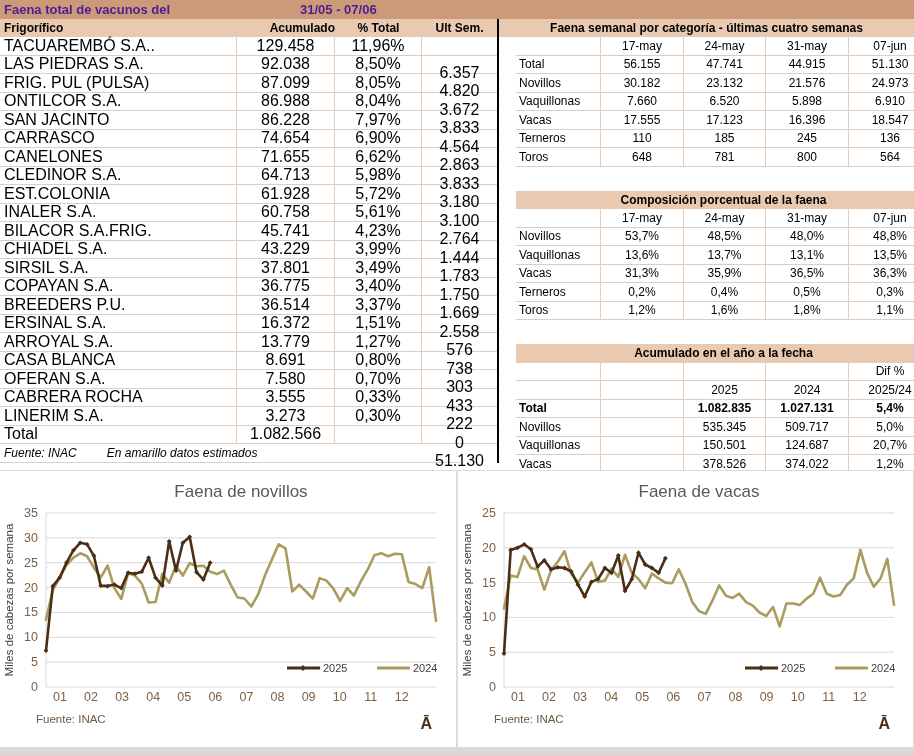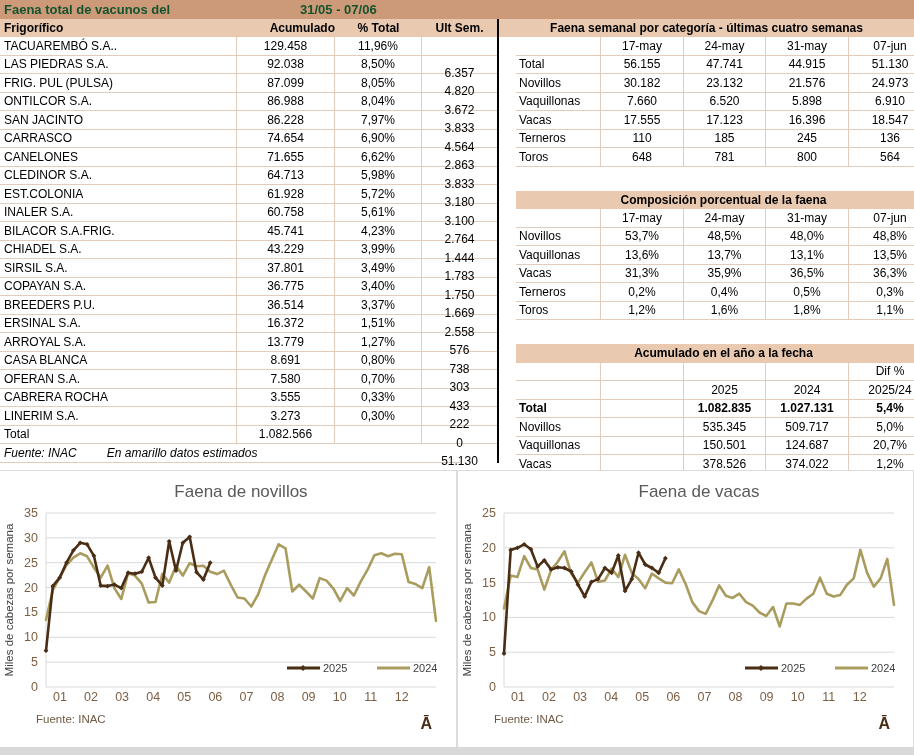--- a/index.html
+++ b/index.html
@@ -1,34 +1,34 @@
 <!DOCTYPE html>
 <html style="--band-dark: #cd9a79; --band-light: #e9c9b0; --line: #e2cdbd;"><head>
 <meta charset="utf-8">
 <style>
   html,body{margin:0;padding:0;background:#fff;}
   .screen{position:relative;width:914px;height:755px;background:#fff;overflow:hidden;
           font-family:"Liberation Sans",sans-serif;color:#000;}
   
   .band1{position:absolute;left:0;top:0;width:914px;height:19px;background:var(--band-dark,#cd9a79);
-         color:#14532d;font-weight:bold;font-size:13px;line-height:19px;}
+         color:#4c1d95;font-weight:bold;font-size:13px;line-height:19px;}
   .band1-title{position:absolute;left:4px;top:0;}
   .band1-date{position:absolute;left:300px;width:170px;top:0;text-align:left;}
   .band2{position:absolute;left:0;top:19px;width:914px;height:18px;background:var(--band-light,#e9c9b0);
          font-size:12px;font-weight:bold;line-height:18px;}
   .b2{position:absolute;top:0;height:28px;}
   .b2-frig{left:4px;}
   .b2-acum{left:237px;width:98px;text-align:right;}
   .b2-pct{left:335px;width:87px;text-align:center;}
   .b2-ult{left:422px;width:75px;text-align:center;}
   .b2-weekly{left:499px;width:415px;text-align:center;border-radius:9px;}
   
   .left-table{position:absolute;left:0;top:37px;width:497px;}
   .ltr{display:flex;height:18.5px;box-sizing:border-box;border-bottom:1px solid var(--line,#e2cdbd);
-       font-size:12px;}
+       font-size:16px;}
   .ltc{box-sizing:border-box;height:100%;display:flex;align-items:center;justify-content:center;
        border-right:1px solid var(--line,#e2cdbd);}
   .ltc.c0{width:237px;justify-content:flex-start;padding-left:4px;}
   .ltc.c1{width:98px;}
   .ltc.c2{width:87px;}
   .ltc.c3{width:75px;border-right:none;margin-top:27px;}
   .lnote{display:flex;align-items:center;height:18.5px;font-size:12px;font-style:italic;gap:30px;
          padding-left:4px;border-bottom:1px solid var(--line,#e2cdbd);width:460px;box-sizing:border-box;}
   
   .divider{position:absolute;left:497px;top:19px;width:2px;height:444px;background:#000;}

